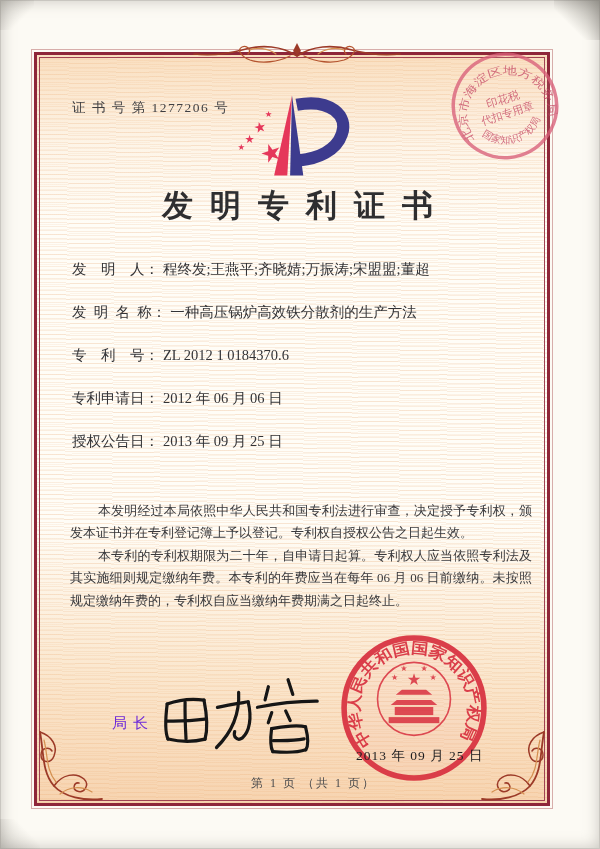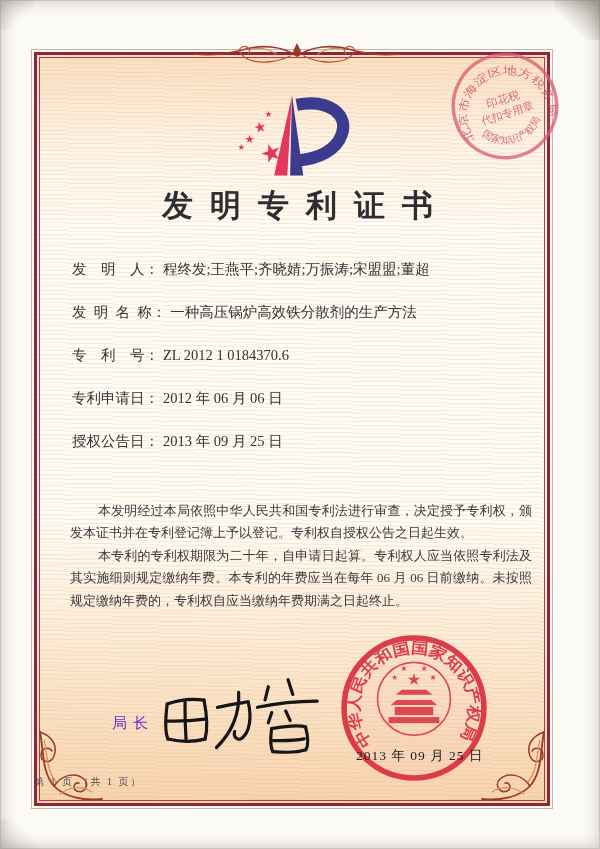--- a/index.html
+++ b/index.html
@@ -26,22 +26,22 @@
   .flabel{white-space:pre;}
   .fvalue{padding-left:4px;}
   .paras{position:absolute;left:70px;top:500px;width:462px;z-index:2;font-size:13px;
          line-height:22.4px;color:#39393c;text-align:justify;}
   .paras p{margin:0;text-indent:2.15em;}
   .director-label{position:absolute;left:112px;top:714px;z-index:3;font-size:15px;letter-spacing:6px;color:#6d28d9;}
   .signature{position:absolute;left:152px;top:672px;z-index:3;transform:rotate(-3deg);}
   .issue-seal{position:absolute;left:338px;top:632px;z-index:3;opacity:0.92;}
   .issue-date{position:absolute;left:356px;top:747px;z-index:4;font-size:13.5px;letter-spacing:1px;color:#1d1d1f;white-space:pre;}
   .tax-seal{position:absolute;left:443px;top:44px;z-index:4;transform:rotate(-18deg);opacity:0.78;}
-  .footer{position:absolute;left:34px;top:775px;width:559px;z-index:2;
-          font-size:10px;letter-spacing:2px;color:#4c4c4e;white-space:pre;}
+  .footer{position:absolute;left:34px;top:775px;width:559px;z-index:2;text-align:center;
+          font-size:12px;letter-spacing:2px;color:#4c4c4e;white-space:pre;}
   .orn{position:absolute;z-index:2;}
   .orn-bl{left:34px;top:728px;}
   .orn-br{left:478px;top:728px;transform:scaleX(-1);}
   .orn-top{left:192px;top:40px;}
   .corner-shade-tr{position:absolute;right:0;top:0;width:46px;height:40px;z-index:6;
       background:linear-gradient(225deg, rgba(110,107,100,0.65), rgba(110,107,100,0) 65%);}
   .corner-shade-tl{position:absolute;left:0;top:0;width:34px;height:30px;z-index:6;
       background:linear-gradient(135deg, rgba(110,107,100,0.35), rgba(110,107,100,0) 65%);}
   .corner-shade-bl{position:absolute;left:0;bottom:0;width:40px;height:30px;z-index:6;
       background:linear-gradient(45deg, rgba(110,107,100,0.30), rgba(110,107,100,0) 65%);}
@@ -76,20 +76,21 @@
   <svg class="orn orn-br" width="72" height="78" viewBox="0 0 72 78">
     <g fill="none" stroke-linecap="round">
       <path d="M6,4 C10,26 8,44 20,58 C30,69 50,73 68,71" stroke="#9c3a28" stroke-width="1.8"></path>
       <path d="M6,4 C18,8 24,18 20,28 C17,36 7,35 7,27 C7,20 15,18 18,23" stroke="#9c3a28" stroke-width="1.5"></path>
       <path d="M20,58 C28,46 42,44 50,51 C56,57 50,66 43,63 C38,61 40,54 45,55" stroke="#9c3a28" stroke-width="1.5"></path>
       <path d="M10,12 C14,28 12,42 22,54" stroke="#d49050" stroke-width="1.2"></path>
       <path d="M26,66 C36,58 48,58 58,64" stroke="#d49050" stroke-width="1.2"></path>
     </g>
   </svg>
 
+  <div class="cert-no">证 书 号 第 1277206 号</div>
 
   <svg class="logo" width="160" height="103" viewBox="0 0 170 105" aria-label="发明专利证书">
     <path d="M90,22 C126,15 145,34 138,53 C132,71 112,79 93,81" fill="none" stroke="#3d3b8e" stroke-width="13"></path>
     <polygon points="85,12 66,97 80,97" fill="#e5375a"></polygon>
     <polygon points="85,12 83,97 97,97" fill="#3d3b8e"></polygon>
     <text x="63" y="82" font-size="26" fill="#e5375a" text-anchor="middle" transform="rotate(-18 63 74)">★</text>
     <text x="51" y="51" font-size="15" fill="#e5375a" text-anchor="middle" transform="rotate(-12 51 46)">★</text>
     <text x="40" y="63" font-size="12" fill="#e5375a" text-anchor="middle">★</text>
     <text x="31" y="70" font-size="9" fill="#e5375a" text-anchor="middle">★</text>
     <text x="60" y="35" font-size="9" fill="#e5375a" text-anchor="middle">★</text>

